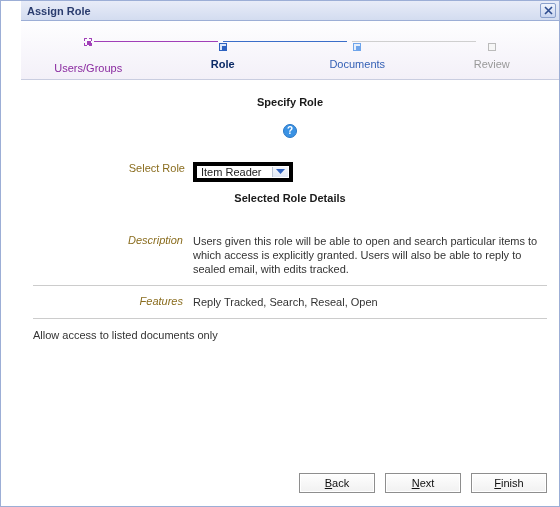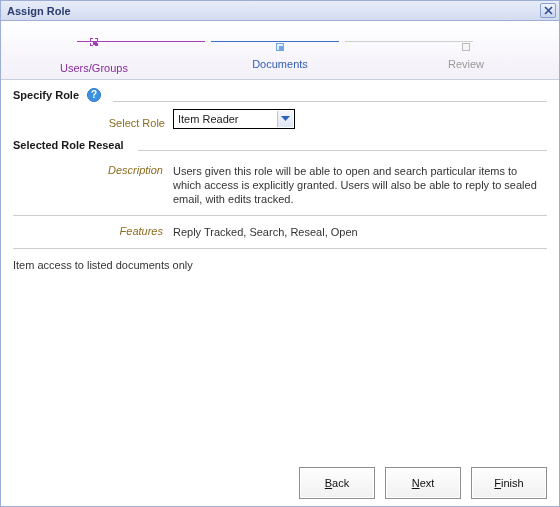--- a/index.html
+++ b/index.html
@@ -12,20 +12,21 @@
       color: #333;
     }
     .dialog {
       width: 560px;
       height: 507px;
       background: #fff;
       border: 1px solid #9caed6;
       position: relative;
       display: flex;
       flex-direction: column;
+      padding-left: 20px;
     }
     
     .titlebar {
       height: 20px;
       background: linear-gradient(to bottom, #e8ecf8, #d3dcf0);
       border-bottom: 1px solid #9caed6;
       display: flex;
       align-items: center;
       padding: 0 3px 0 6px;
       font-weight: bold;
@@ -117,22 +118,23 @@
       padding: 8px 12px 0 12px;
       color:#333;
       overflow:hidden;
     }
     .section-head {
       font-weight:bold;
       font-size:11px;
       color:#1a1a1a;
       display:flex;
       align-items:center;
-      gap:8px;
-      margin-top:0;
+      gap:16px;
+      margin-top:8px;
+      flex-direction:column;
     }
     .section-head .rule {
       flex:1;
       border-bottom:1px solid #ccc;
       margin-left:4px;
       height:8px;
       align-self:flex-end;
     }
     .section-head.full .rule {margin-left:6px;}
     .help-icon {
@@ -143,33 +145,33 @@
       align-items:center;
       justify-content:center;
       color:#fff;
       font-weight:bold;
       font-size:10px;
       line-height:14px;
       border:1px solid #2b77c4;
     }
     .form-row{
       display:flex;
-      align-items:flex-end;
+      align-items:flex-start;
       margin:7px 0 10px 0;
     }
     .form-label{
       flex:0 0 160px;
       text-align:right;
       color:#8a6d1f;
       padding-right:8px;
     }
     .select-mimic{
       height:20px;
-      width:122px;
-      border:1px solid #000000;
+      width:100px;
+      border:4px solid #000000;
       background:#fff;
       display:flex;
       align-items:center;
       padding:0 0 0 4px;
       position:relative;
       font-size:11px;
       color:#222;
       cursor:pointer;
     }
     .select-mimic .dd-btn{
@@ -208,21 +210,21 @@
     .footer {
       height:36px;
       display:flex;
       justify-content:flex-end;
       align-items:center;
       gap:10px;
       padding: 0 12px 10px 0;
     }
     .btn{
       width:76px;
-      height:32px;
+      height:20px;
       background:linear-gradient(to bottom,#fefefe,#f1f1f1);
       border:1px solid #8e8e8e;
       box-shadow:0 0 0 1px #fff inset;
       font-size:11px;
       color:#111;
       cursor:pointer;
       padding:0;
     }
     .btn .u{ text-decoration:underline; }
 
@@ -245,20 +247,24 @@
   <div class="wizard-head">
     <div class="track purple track1"></div>
     <div class="track blue track2"></div>
     <div class="track grey track3"></div>
     <div class="wizard-steps">
       <div class="w-col">
         <span class="w-square sq-done"></span>
         <div class="w-label done">Users/Groups</div>
       </div>
       <div class="w-col">
+        <span class="w-square sq-cur"></span>
+        <div class="w-label cur">Role</div>
+      </div>
+      <div class="w-col">
         <span class="w-square sq-next"></span>
         <div class="w-label next">Documents</div>
       </div>
       <div class="w-col">
         <span class="w-square sq-gray"></span>
         <div class="w-label gray">Review</div>
       </div>
     </div>
   </div>
 
@@ -275,37 +281,37 @@
         <span>Item Reader</span>
         <span class="dd-btn">
           <svg width="9" height="6" viewBox="0 0 9 6">
               <path d="M0 0 L4.5 5 L9 0 Z" fill="#2e62c0"></path>
             </svg>
         </span>
       </div>
     </div>
 
     <div class="section-head full">
-      <span>Selected Role Reseal</span>
+      <span>Selected Role Details</span>
       <span class="rule"></span>
     </div>
 
     <div class="detail-rows" style="margin-top:8px;">
       <div class="drow">
         <div class="dlabel">Description</div>
         <div class="dval">Users given this role will be able to open and search particular items to which access is explicitly granted. Users will also be able to reply to sealed email, with edits tracked.</div>
       </div>
       <hr class="d-sep">
       <div class="drow">
         <div class="dlabel">Features</div>
         <div class="dval">Reply Tracked, Search, Reseal, Open</div>
       </div>
       <hr class="d-sep">
       <div class="drow">
-        <div class="dval">Item access to listed documents only</div>
+        <div class="dval">Allow access to listed documents only</div>
       </div>
     </div>
   </div>
 
   <div class="footer">
     <button class="btn"><span class="u">B</span><span></span>ack</button>
     <button class="btn"><span class="u">N</span>ext</button>
     <button class="btn"><span class="u">F</span>inish</button>
   </div>
 </div>

